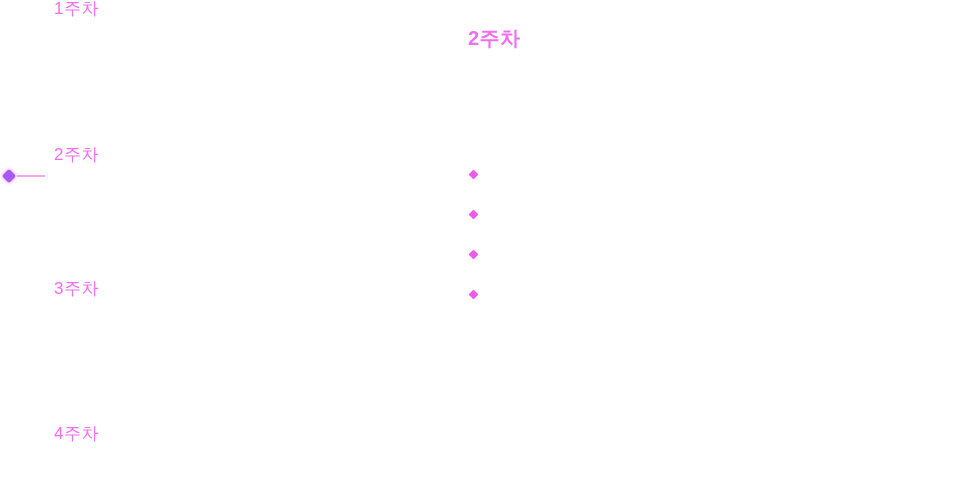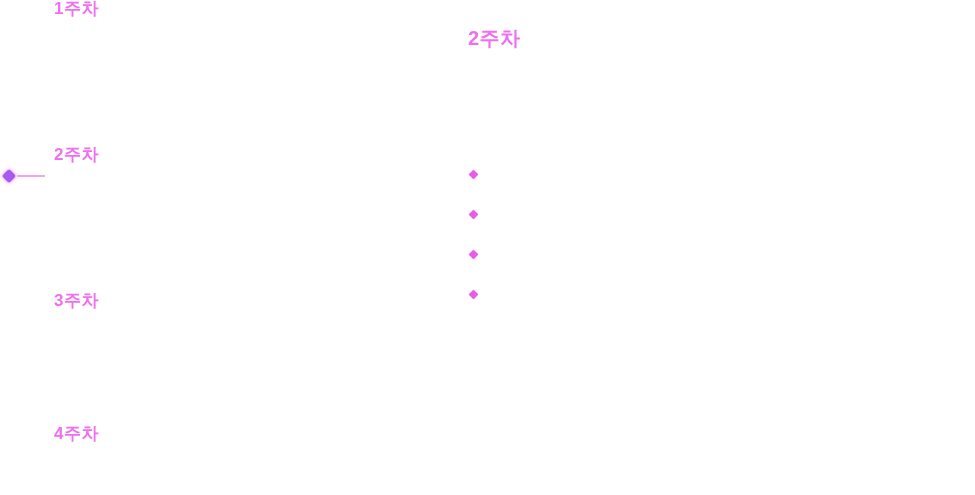--- a/index.html
+++ b/index.html
@@ -14,21 +14,21 @@
     background: var(--background, #ffffff);
     overflow: hidden;
   }
 
   
   .timeline { position: absolute; inset: 0; }
   .week-label {
     position: absolute;
     left: 54px;
     font-size: 17px;
-    font-weight: 700;
+    font-weight: 400;
     color: var(--accent, #f06ef0);
     line-height: 18px;
     letter-spacing: 0.5px;
     cursor: pointer;
     white-space: nowrap;
   }
 
   
   .current-marker {
     position: absolute;
@@ -96,21 +96,21 @@
   }
 </style>
 </head>
 <body>
 
 <div class="page">
 
   <nav class="timeline">
     <div class="week-label" style="top:0px">1주차</div>
     <div class="week-label" style="top:146px">2주차</div>
-    <div class="week-label" style="top:292px">3주차</div>
+    <div class="week-label" style="top:280px">3주차</div>
     <div class="week-label" style="top:425px">4주차</div>
 
     <div class="current-marker">
       <span class="marker-diamond"></span>
       <span class="marker-line"></span>
     </div>
   </nav>
 
   <main class="content">
     <h2 class="content-title">2주차</h2>

